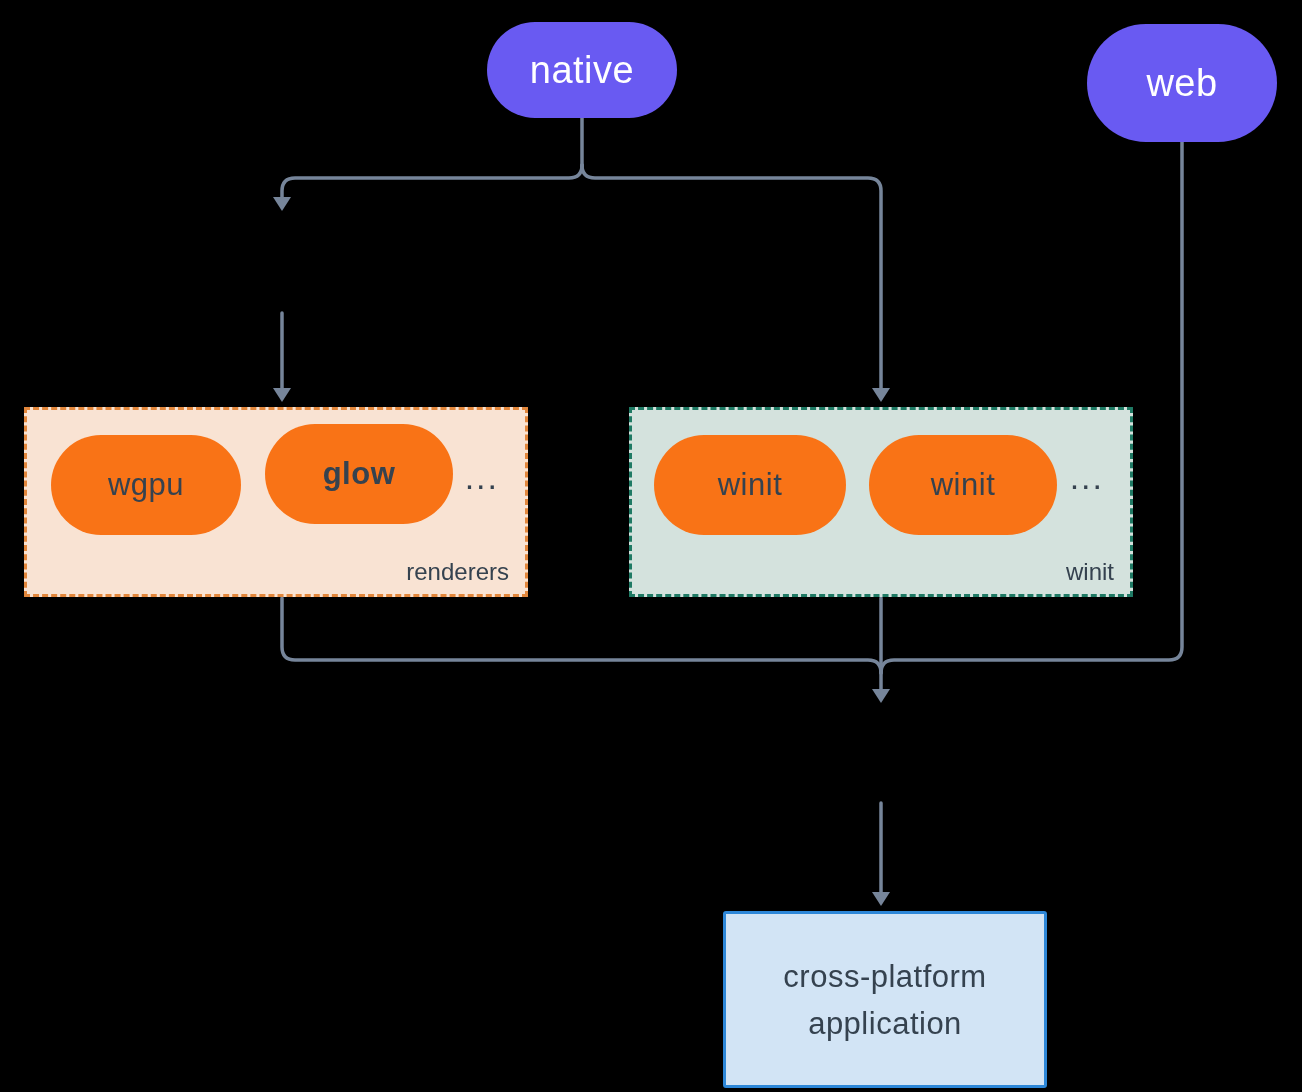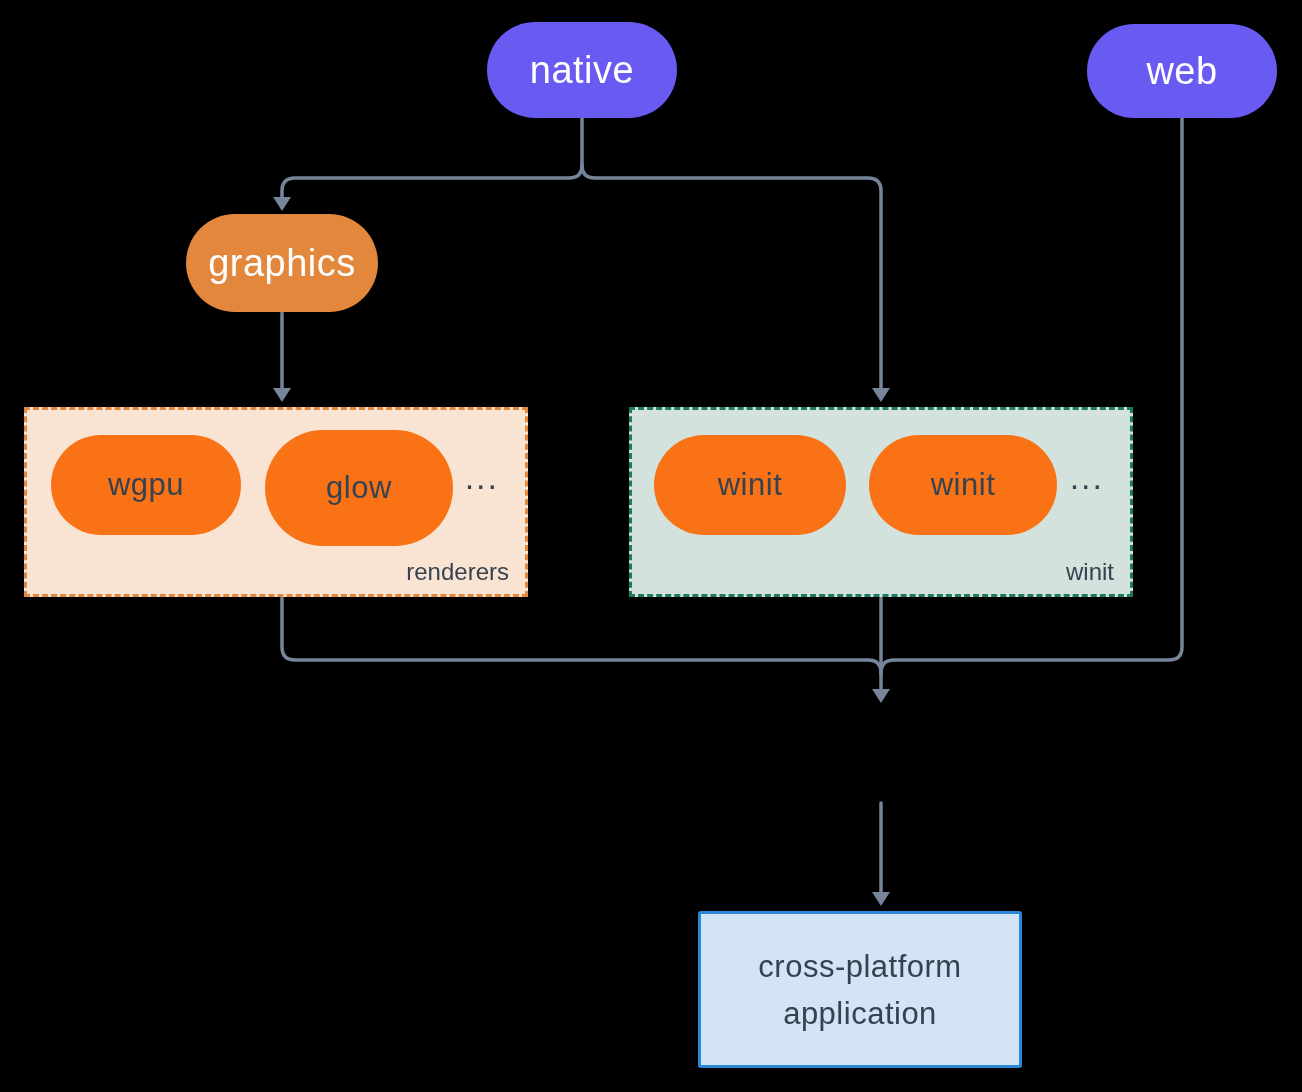--- a/index.html
+++ b/index.html
@@ -63,49 +63,46 @@
     <path class="arrowhead" d="M273 388 L291 388 L282 402 Z"></path>
     <path class="arrowhead" d="M872 388 L890 388 L881 402 Z"></path>
     <path class="arrowhead" d="M872 689 L890 689 L881 703 Z"></path>
     <path class="arrowhead" d="M872 892 L890 892 L881 906 Z"></path>
   </svg>
 
   <div class="pill native" style="left:487px; top:22px; width:190px; height:96px;">
     <span>native</span>
   </div>
 
-  <div class="pill web" style="left:1087px; top:24px; width:190px; height:94px;">
+  <div class="pill web" style="left:1087px; top:24px; width:190px; height:118px;">
     <span>web</span>
   </div>
 
-  <div class="pill graphics" style="left:186px; top:214px; width:192px; height:98px;">
-    <span>graphics</span>
-  </div>
 
   <div class="group renderers" style="left:24px; top:407px; width:504px; height:190px;">
     <div class="subpill" style="left:24px; top:25px; width:190px; height:100px;">
       <span>wgpu</span>
     </div>
-    <div class="subpill" style="left:238px; top:20px; width:188px; height:116px;">
+    <div class="subpill" style="left:238px; top:14px; width:188px; height:100px;font-weight:bold;">
       <span>glow</span>
     </div>
     <span class="ellipsis">...</span>
     <span class="group-label">renderers</span>
   </div>
 
   <div class="group shells" style="left:629px; top:407px; width:504px; height:190px;">
     <div class="subpill" style="left:22px; top:25px; width:192px; height:100px;">
       <span>winit</span>
     </div>
     <div class="subpill" style="left:237px; top:25px; width:188px; height:100px;">
       <span>winit</span>
     </div>
     <span class="ellipsis">...</span>
     <span class="group-label">winit</span>
   </div>
 
 
-  <div class="appbox" style="left:698px; top:911px; width:324px; height:157px;">
+  <div class="appbox" style="left:723px; top:911px; width:324px; height:177px;">
     <span>cross-platform</span>
     <span>application</span>
   </div>
 
 </div>
 
 </body></html>

